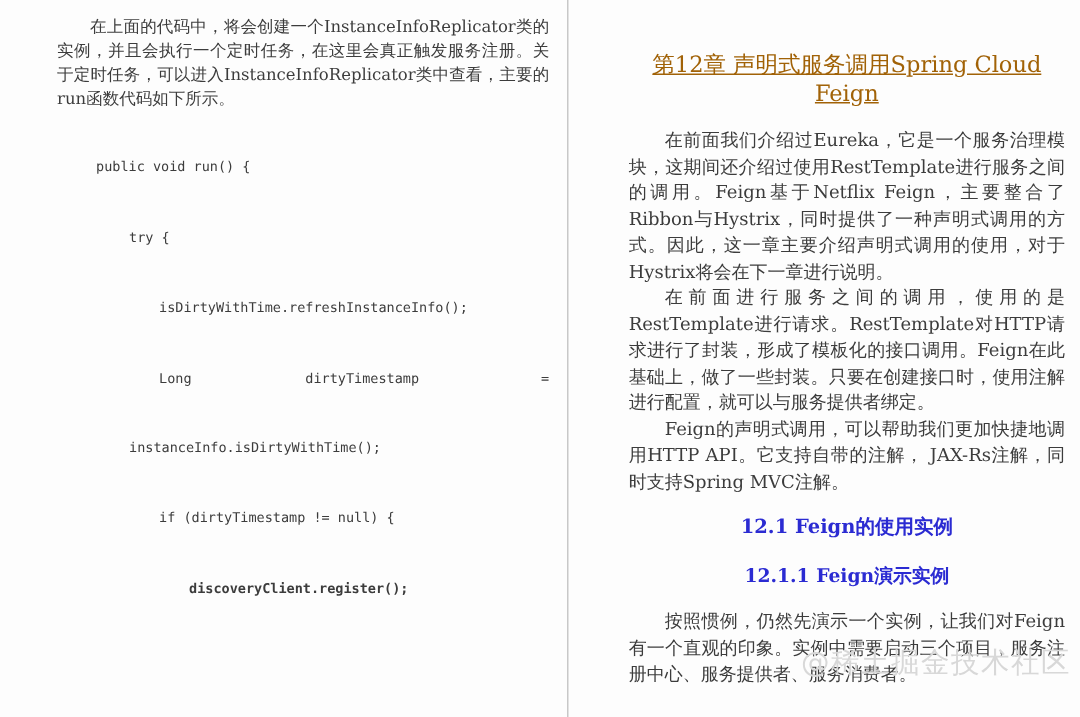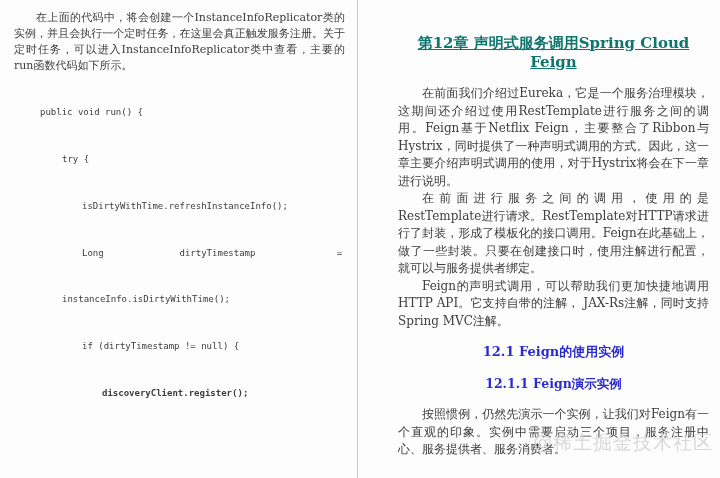--- a/index.html
+++ b/index.html
@@ -6,20 +6,21 @@
   html, body { width: 720px; height: 478px; overflow: hidden; }
   body {
     background: #fdfdfd;
     font-family: "DejaVu Serif", "Liberation Serif", serif;
     color: #3c3c3c;
   }
   .spread {
     display: flex;
     width: 720px;
     height: 478px;
+    padding-left: 24px;
   }
   .page-left {
     width: 358px;
     height: 478px;
     border-right: 1px solid #c8c8c8;
     padding: 10px 12px 0 14px;
     font-size: 11px;
     line-height: 16px;
   }
   .page-right {
@@ -43,22 +44,22 @@
   }
   .code-line { white-space: pre; }
   .ind1 { padding-left: 26px; }
   .ind2 { padding-left: 48px; }
   .ind3 { padding-left: 68px; }
   .ind4 { padding-left: 88px; }
   .code-bold { font-weight: bold; }
   .chapter-title {
     text-align: center;
     font-size: 15px;
-    font-weight: bold;
-    color: #0f766e;
+    font-weight: normal;
+    color: #a16207;
     text-decoration: underline;
     margin-bottom: 13px;
     line-height: 19px;
   }
   .section-heading {
     text-align: center;
     font-size: 13px;
     font-weight: bold;
     color: #2b2bd2;
     margin: 13px 0 13px 0;

